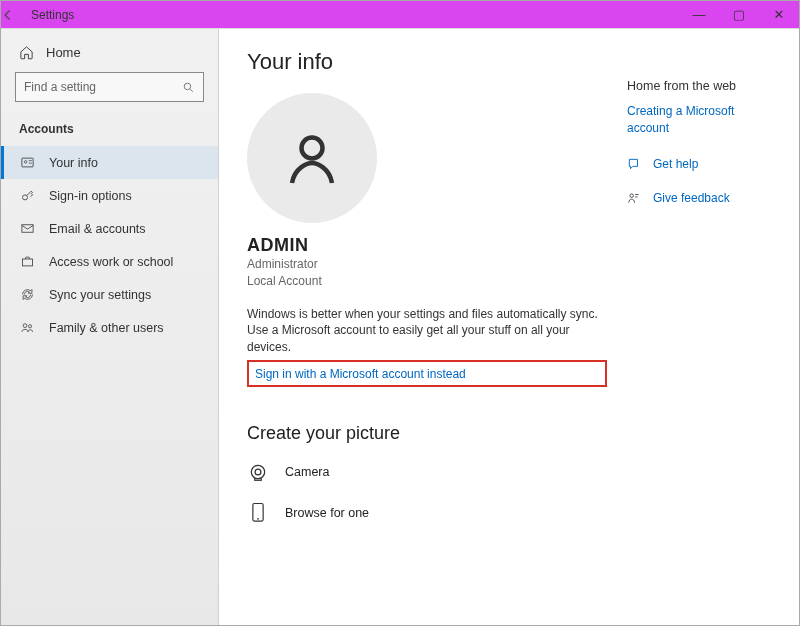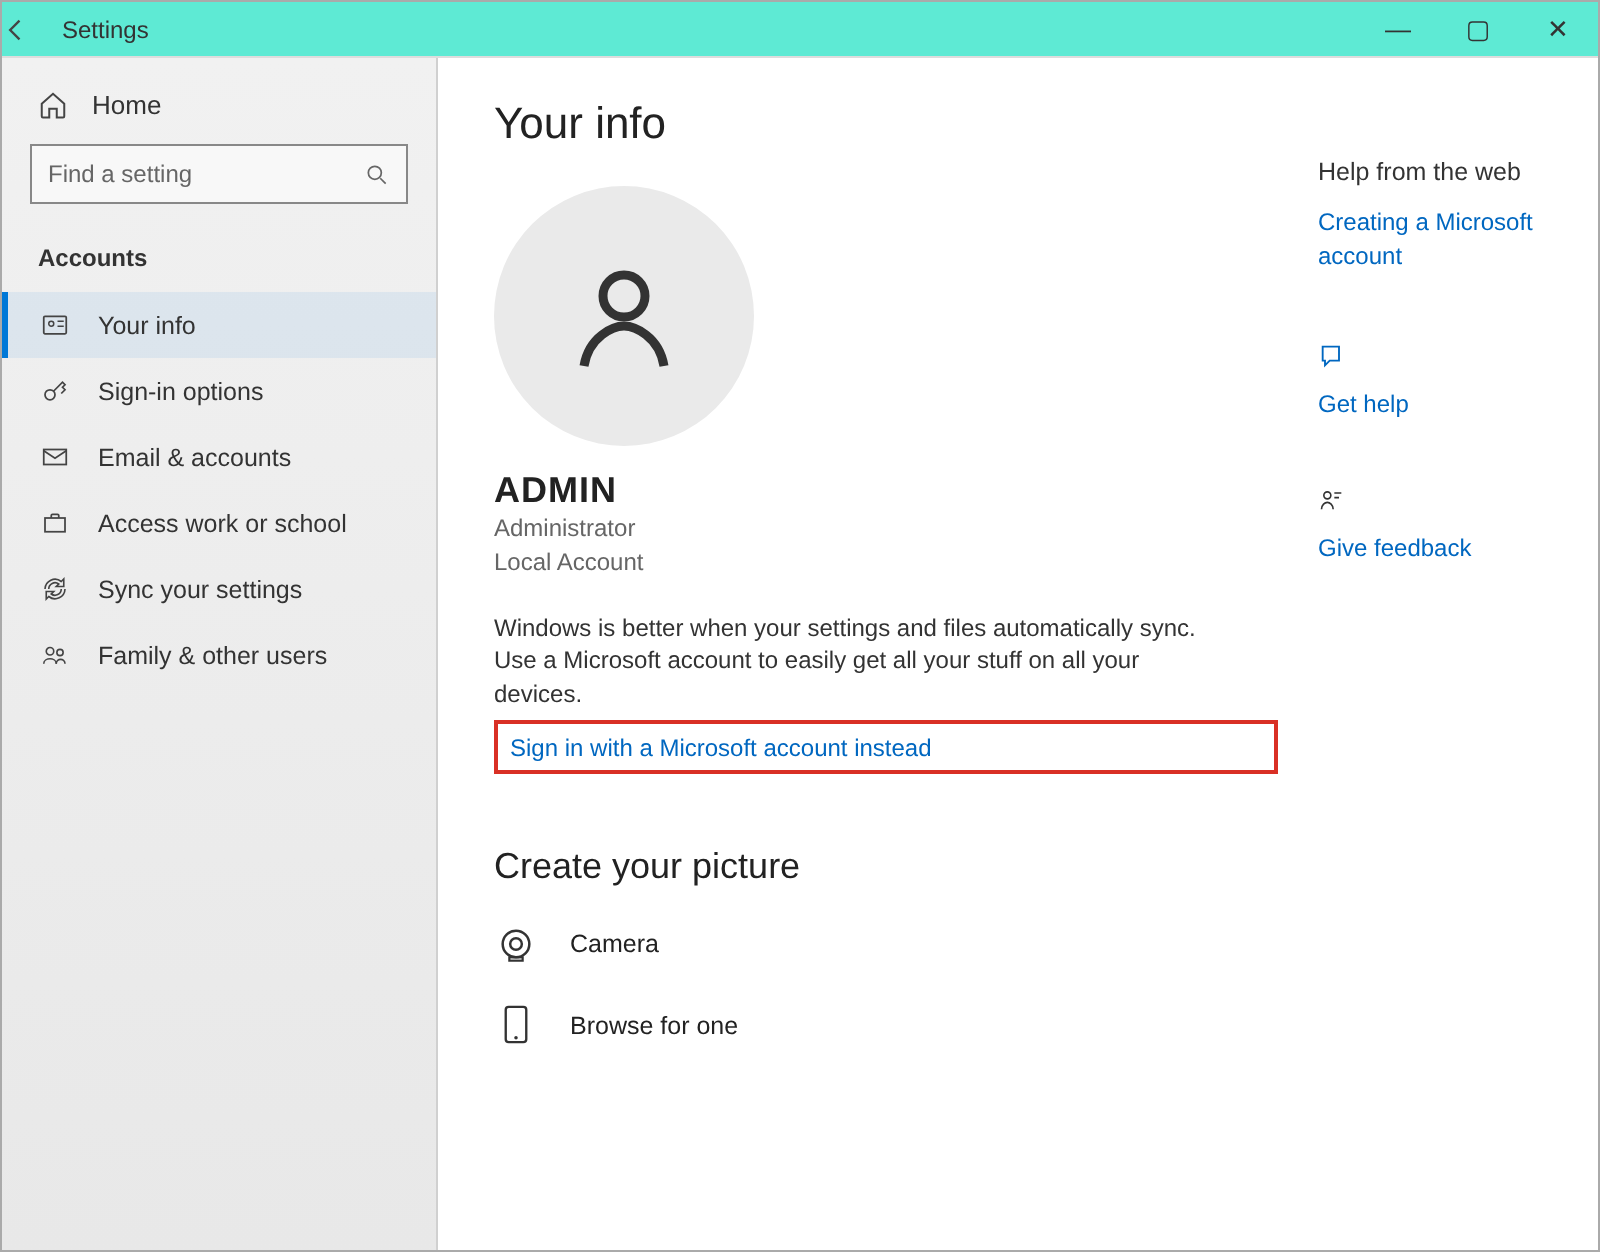--- a/index.html
+++ b/index.html
@@ -17,21 +17,21 @@
     height: 626px;
     border: 1px solid #aaa;
     display: flex;
     flex-direction: column;
     background: #fff;
   }
   .titlebar {
     height: 28px;
     display: flex;
     align-items: center;
-    background: #5eead4;
+    background: #d946ef;
     border-bottom: 1px solid #ddd;
   }
   .titlebar .back {
     width: 30px; text-align: center; color: #555; font-size: 14px;
   }
   .titlebar .title {
     flex: 1; font-size: 12px; color: #333;
   }
   .titlebar .btns { display: flex; }
   .titlebar .wbtn { width: 40px; text-align: center; color: #333; font-size: 13px; }
@@ -110,33 +110,33 @@
   }
   .avatar svg { width: 60px; height: 60px; }
   .uname { font-size: 18px; font-weight: 700; letter-spacing: 0.5px; }
   .subtext { font-size: 12px; color: #666; line-height: 1.4; }
   .msaccount-note { margin-top: 16px; font-size: 12px; color: #333; max-width: 360px; line-height: 1.4; }
   .signin-box {
     border: 2px solid #d93025;
     padding: 4px 6px;
     margin-top: 4px;
     display: inline-block;
-    width: 392px;
+    width: 360px;
   }
   .link { color: #0067c0; font-size: 12px; cursor: pointer; }
   .h2 { font-size: 18px; font-weight: 400; margin-top: 36px; margin-bottom: 18px; }
   .pic-option {
     display: flex; align-items: center; gap: 16px;
     margin-bottom: 20px;
     font-size: 12.5px;
   }
   .pic-option .picon { width: 22px; display:flex; justify-content:center; }
   .help-head { font-size: 12.5px; margin-bottom: 10px; color: #333; }
   .help-link { color: #0067c0; font-size: 12px; display:block; margin-bottom: 8px; cursor:pointer; line-height:1.4; }
-  .assist-row { display:flex; gap:10px; margin-top: 34px; font-size: 12px; flex-direction: column; }
+  .assist-row { display:flex; align-items:center; gap:10px; margin-top: 20px; font-size: 12px; }
   .assist-row .ai { width: 16px; }
   .assist-row .alabel { color: #0067c0; cursor: pointer; }
   svg { display:block; }
 </style>
 </head>
 <body>
 
 <div class="window">
 
   <div class="titlebar">
@@ -280,21 +280,21 @@
             <svg width="18" height="22" viewBox="0 0 24 30">
                 <rect x="5" y="2" width="14" height="24" rx="2" fill="none" stroke="#333" stroke-width="1.6"></rect>
                 <circle cx="12" cy="23" r="1.2" fill="#333"></circle>
               </svg>
           </span>
           <span>Browse for one</span>
         </div>
       </div>
 
       <div class="main-right">
-        <div class="help-head">Help from the web</div>
+        <div class="help-head">Home from the web</div>
         <span class="help-link">Creating a Microsoft account</span>
 
         <div class="assist-row">
           <span class="ai">
             <svg width="14" height="14" viewBox="0 0 24 24">
                 <path d="M4 4h14v12H10l-4 4v-4H4z" fill="none" stroke="#0067c0" stroke-width="1.6"></path>
               </svg>
           </span>
           <span class="alabel">Get help</span>
         </div>

